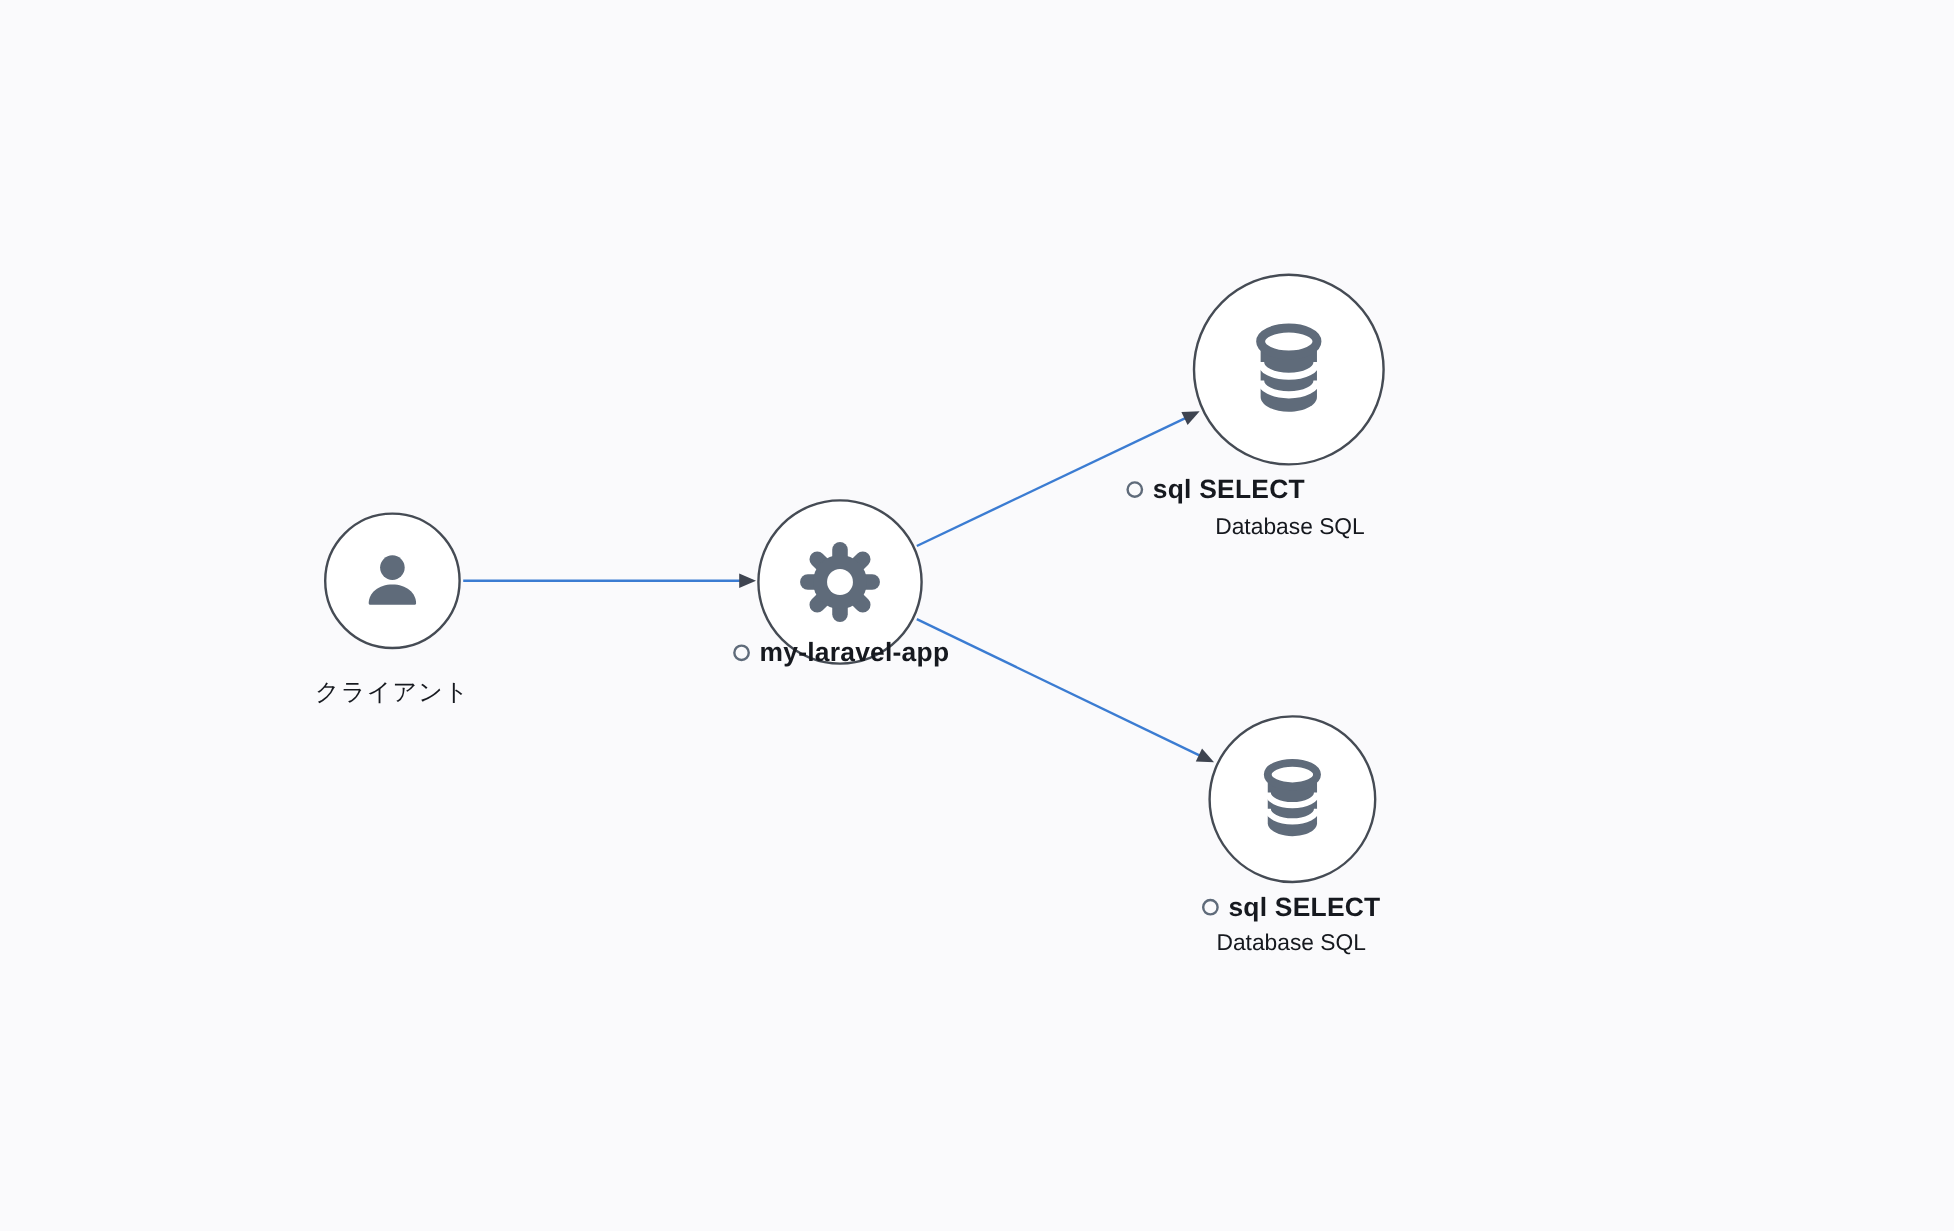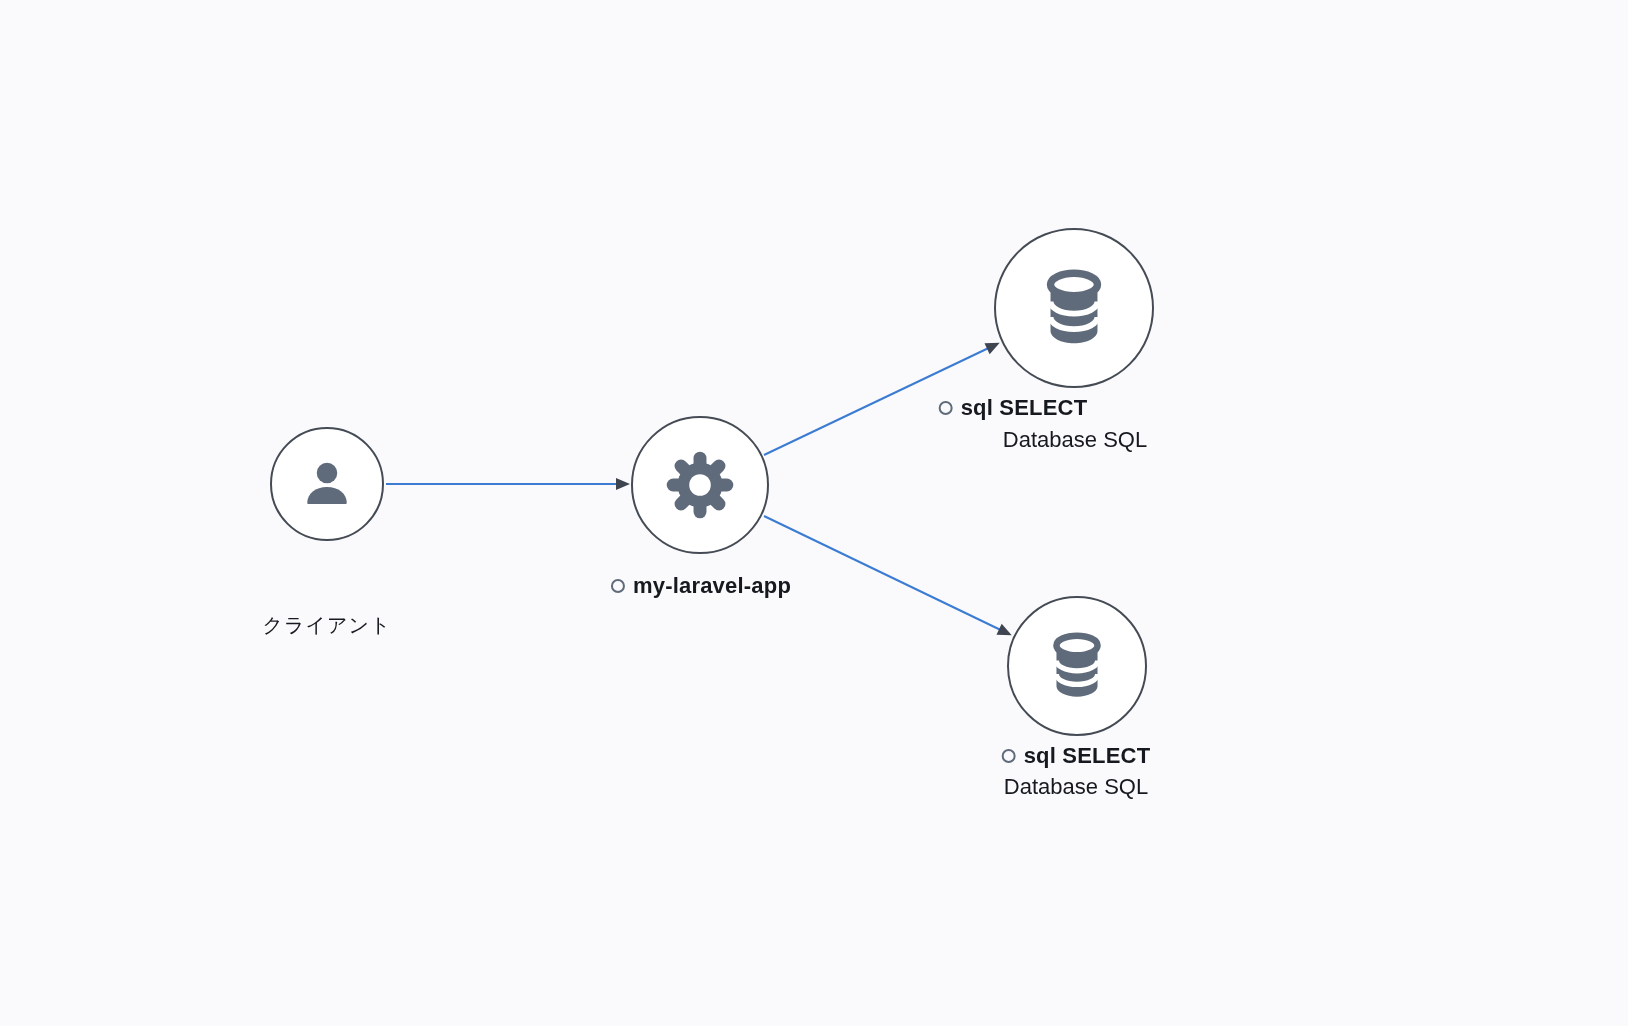--- a/index.html
+++ b/index.html
@@ -60,21 +60,21 @@
     border-radius: 50%;
     background: transparent;
     flex: 0 0 auto;
   }
   .lbl-bold {
     font-size: 22px;
     font-weight: 700;
     letter-spacing: 0.2px;
   }
   .lbl-regular {
-    font-size: 22px;
+    font-size: 19px;
     font-weight: 400;
   }
   .lbl-jp {
     font-size: 20px;
     font-weight: 400;
     letter-spacing: 1px;
   }
 </style>
 </head>
 <body>
@@ -91,41 +91,41 @@
     <line class="edge" x1="764" y1="455" x2="997" y2="344" marker-end="url(#arrow)"></line>
     <line class="edge" x1="764" y1="516" x2="1009" y2="634" marker-end="url(#arrow)"></line>
   </svg>
 
   <div class="node" style="left:270px; top:427px; width:114px; height:114px;">
     <svg viewBox="0 0 24 24" width="60" height="60">
       <circle class="ink" cx="12" cy="7.6" r="4.1"></circle>
       <path class="ink" d="M12 13.2c-4.6 0-7.9 2.7-7.9 6.3 0 .3.2.5.5.5h14.8c.3 0 .5-.2.5-.5 0-3.6-3.3-6.3-7.9-6.3z"></path>
     </svg>
   </div>
-  <div class="node-label" style="left:327px; top:577px;margin-top:48px;">
+  <div class="node-label" style="left:327px; top:577px;">
     <span class="lbl-jp">クライアント</span>
   </div>
 
   <div class="node" style="left:631px; top:416px; width:138px; height:138px;">
     <svg viewBox="-12 -12 24 24" width="74" height="74">
       <g class="ink-g">
         <rect class="ink" x="-2.1" y="-10.8" width="4.2" height="7" rx="2.1"></rect>
         <rect class="ink" x="-2.1" y="-10.8" width="4.2" height="7" rx="2.1" transform="rotate(45)"></rect>
         <rect class="ink" x="-2.1" y="-10.8" width="4.2" height="7" rx="2.1" transform="rotate(90)"></rect>
         <rect class="ink" x="-2.1" y="-10.8" width="4.2" height="7" rx="2.1" transform="rotate(135)"></rect>
         <rect class="ink" x="-2.1" y="-10.8" width="4.2" height="7" rx="2.1" transform="rotate(180)"></rect>
         <rect class="ink" x="-2.1" y="-10.8" width="4.2" height="7" rx="2.1" transform="rotate(225)"></rect>
         <rect class="ink" x="-2.1" y="-10.8" width="4.2" height="7" rx="2.1" transform="rotate(270)"></rect>
         <rect class="ink" x="-2.1" y="-10.8" width="4.2" height="7" rx="2.1" transform="rotate(315)"></rect>
         <circle class="ink" r="7.3"></circle>
         <circle r="3.5" fill="#ffffff"></circle>
       </g>
     </svg>
   </div>
-  <div class="node-label" style="left:701px; top:586px;text-align:center;">
+  <div class="node-label" style="left:701px; top:544px;text-align:center;">
     <span class="ring"></span>
     <span class="lbl-bold">my-laravel-app</span>
   </div>
 
   <div class="node" style="left:994px; top:228px; width:160px; height:160px;">
     <svg viewBox="0 0 24 30" width="64" height="80">
       <path class="ink" d="M3.2 6.2 L3.2 23.6 C3.2 26.1 7.1 28.2 12 28.2 C16.9 28.2 20.8 26.1 20.8 23.6 L20.8 6.2 Z"></path>
       <path d="M3.2 12.6 C3.2 15.1 7.1 17.1 12 17.1 C16.9 17.1 20.8 15.1 20.8 12.6" fill="none" stroke="#ffffff" stroke-width="2.2"></path>
       <path d="M3.2 18.4 C3.2 20.9 7.1 22.9 12 22.9 C16.9 22.9 20.8 20.9 20.8 18.4" fill="none" stroke="#ffffff" stroke-width="2.2"></path>
       <ellipse class="ink-stroke" cx="12" cy="6.2" rx="8.8" ry="4.2" fill="#ffffff" stroke-width="2.8"></ellipse>

